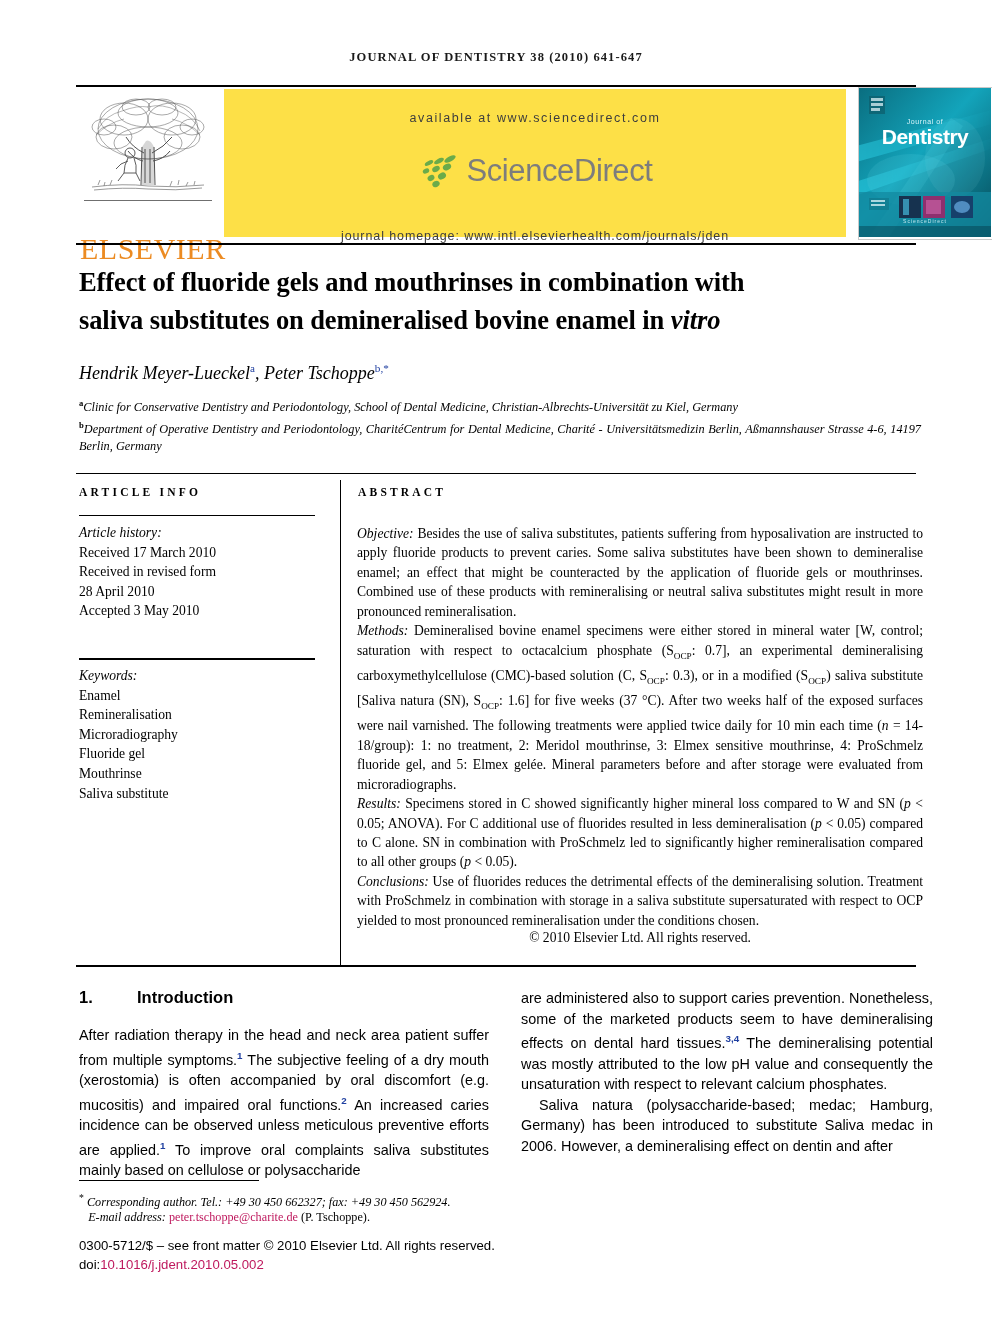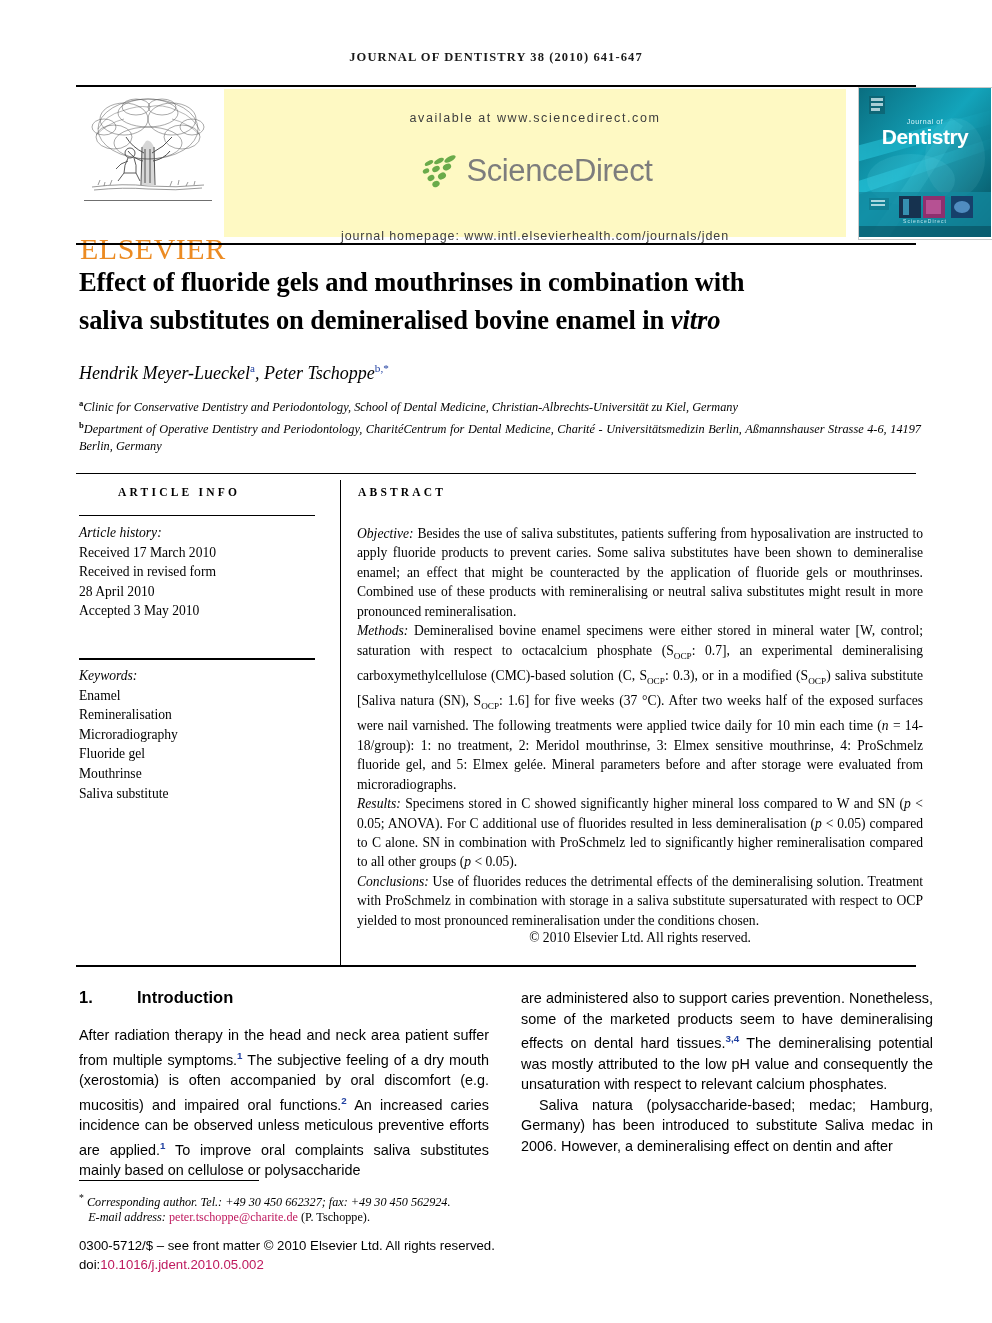--- a/index.html
+++ b/index.html
@@ -82,21 +82,21 @@
     width: 128px;
     height: 1px;
     background: #6f6f6f;
   }
 
   .grey-panel {
     position: absolute;
     left: 148px; top: 2px;
     width: 622px;
     height: 148px;
-    background: #fef9c3;
+    background: #fde047;
   }
   .available-line {
     position: absolute;
     left: 0; top: 22px;
     width: 622px;
     text-align: center;
     font-family: "Liberation Sans", sans-serif;
     font-size: 12.5px;
     letter-spacing: 1.6px;
     color: #3d3d3d;
@@ -203,21 +203,20 @@
   }
 
   
   .head-info {
     position: absolute;
     left: 79px; top: 486px;
     font-family: "Liberation Serif", serif;
     font-weight: bold;
     font-size: 11.5px;
     letter-spacing: 3.2px;
-    margin-left: 39px;
   }
   .head-abstract {
     position: absolute;
     left: 358px; top: 486px;
     font-family: "Liberation Serif", serif;
     font-weight: bold;
     font-size: 11.5px;
     letter-spacing: 3.2px;
   }
 

